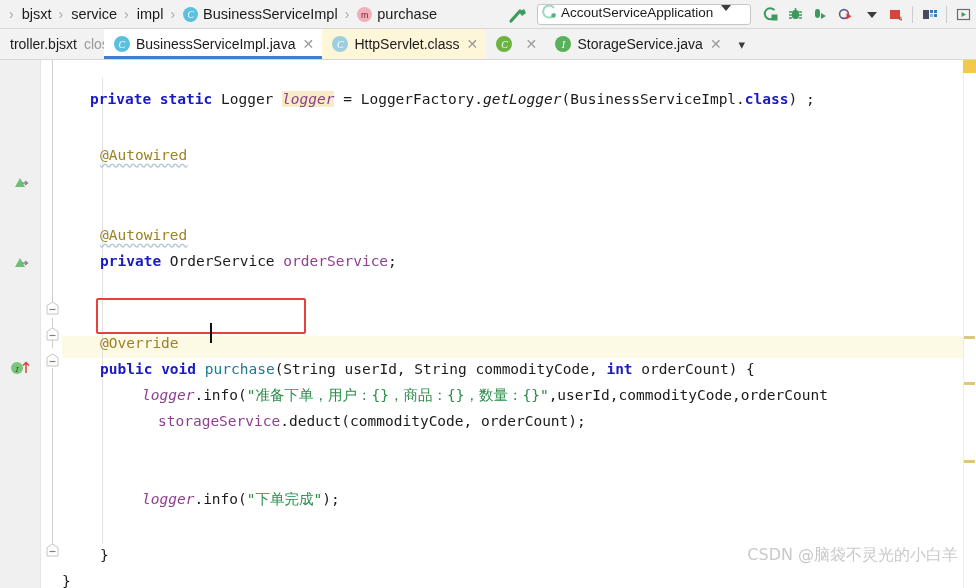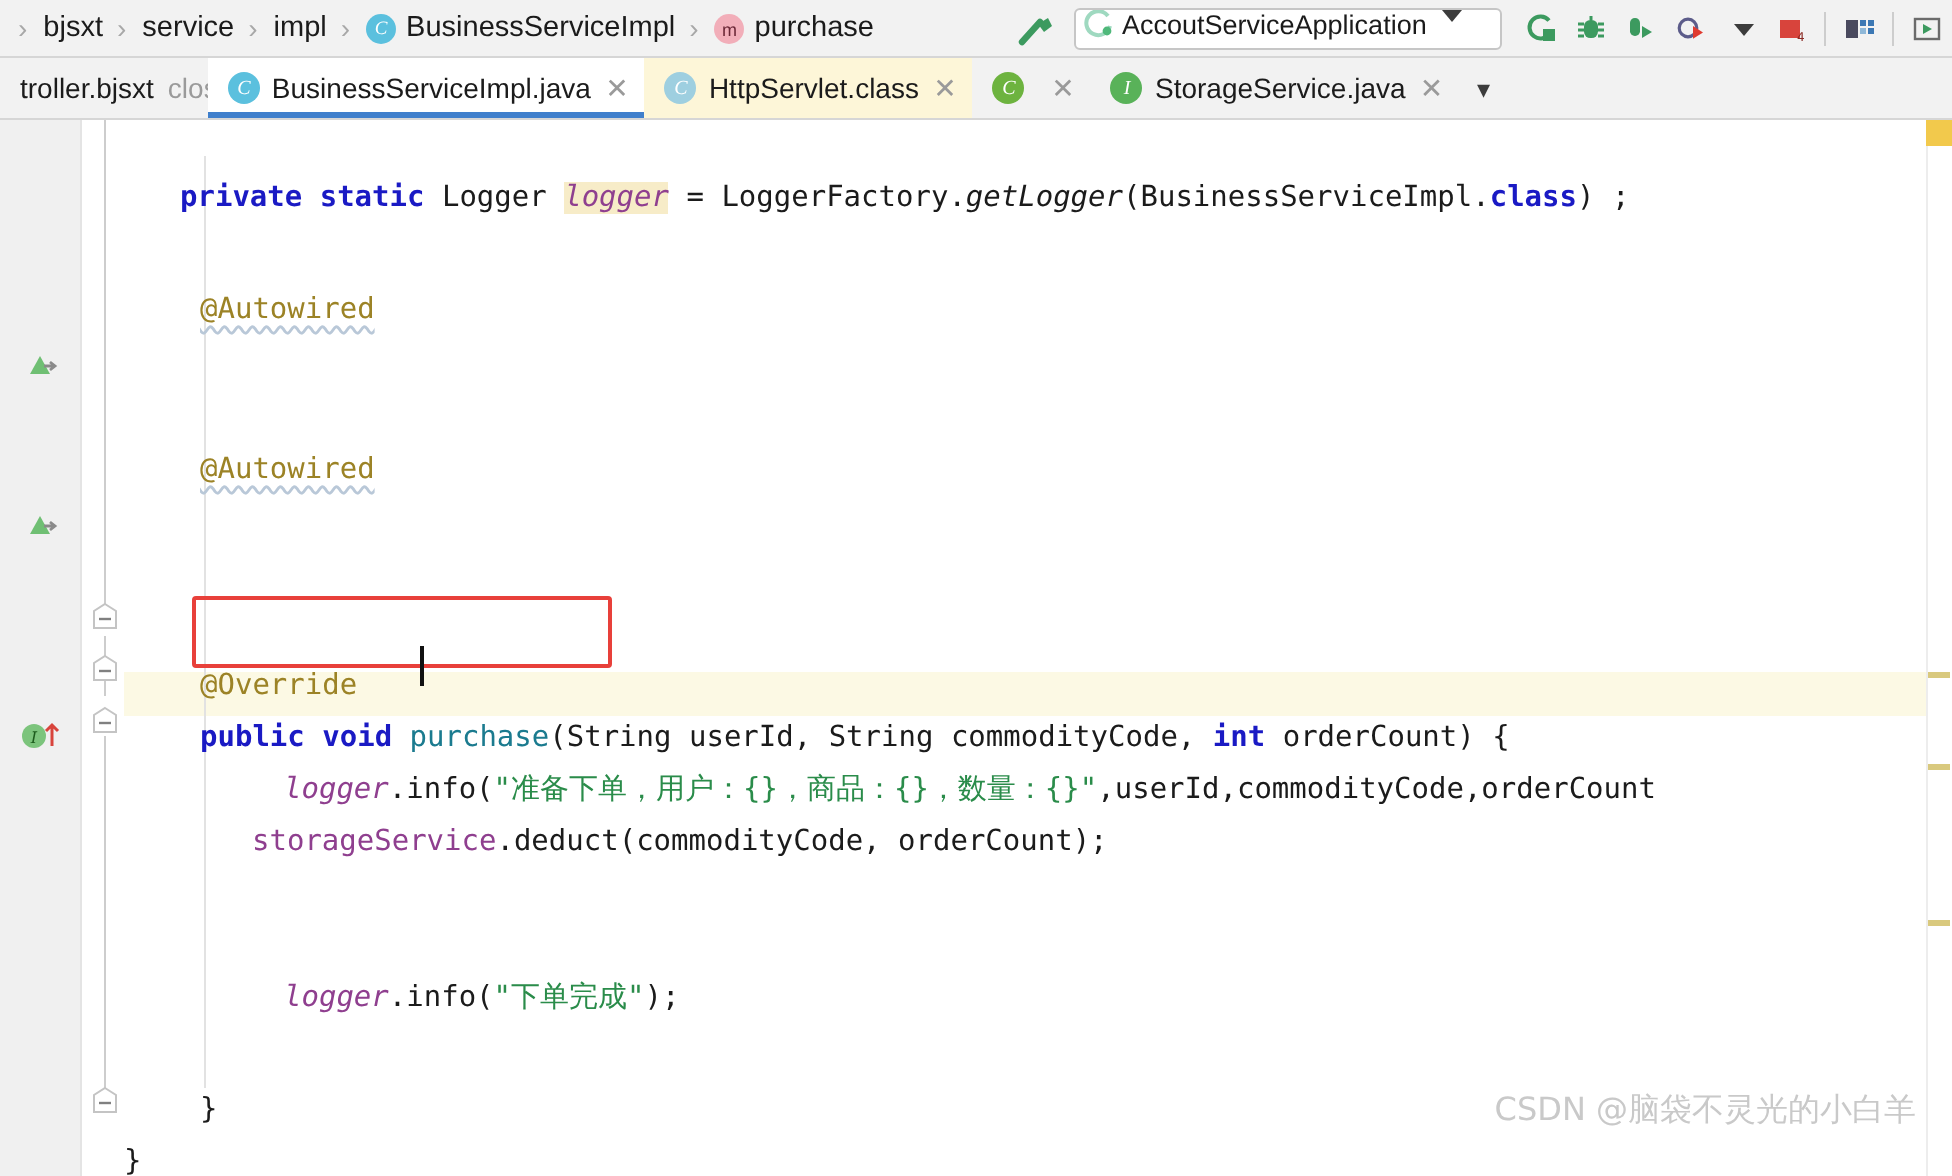--- a/index.html
+++ b/index.html
@@ -421,28 +421,29 @@
 
       <span class="indent-guide" style="left:40px; top:18px; height:466px;"></span>
 
       <div class="code">
 
         <div class="ln" style="top:26px; left:28px;"><span class="kw">private</span> <span class="kw">static</span> <span class="type">Logger</span> <span class="hl-logger">logger</span> = <span class="type">LoggerFactory</span>.<span style="font-style:italic">getLogger</span>(<span class="type">BusinessServiceImpl</span>.<span class="kw">class</span>) ;</div>
 
         <div class="ln" style="top:82px; left:38px;"><span class="anno squiggle">@Autowired</span></div>
 
         <div class="ln" style="top:162px; left:38px;"><span class="anno squiggle">@Autowired</span></div>
+        <div class="ln" style="top:188px; left:38px;"><span class="kw">private</span> <span class="type">OrderService</span> <span class="fld">orderService</span>;</div>
 
         <div class="ln" style="top:270px; left:38px;"><span class="anno">@Override</span></div>
 
         <div class="ln" style="top:296px; left:38px;"><span class="kw">public</span> <span class="kw">void</span> <span class="mtd">purchase</span>(<span class="type">String</span> userId, <span class="type">String</span> commodityCode, <span class="kw">int</span> orderCount) {</div>
 
         <div class="ln" style="top:322px; left:80px;"><span class="fldi">logger</span>.<span class="type">info</span>(<span class="str">"准备下单，用户：{}，商品：{}，数量：{}"</span>,userId,commodityCode,orderCount</div>
 
-        <div class="ln" style="top:348px; left:64px;"><span class="fld">storageService</span>.<span class="type">deduct</span>(commodityCode, orderCount);</div>
+        <div class="ln" style="top:348px; left:96px;"><span class="fld">storageService</span>.<span class="type">deduct</span>(commodityCode, orderCount);</div>
 
 
         <div class="ln" style="top:426px; left:80px;"><span class="fldi">logger</span>.<span class="type">info</span>(<span class="str">"下单完成"</span>);</div>
 
         <div class="ln" style="top:482px; left:38px;">}</div>
         <div class="ln" style="top:508px; left:0px;">}</div>
       </div>
 
       <div class="redbox" style="left:34px; top:238px; width:210px; height:36px;"></div>
 

